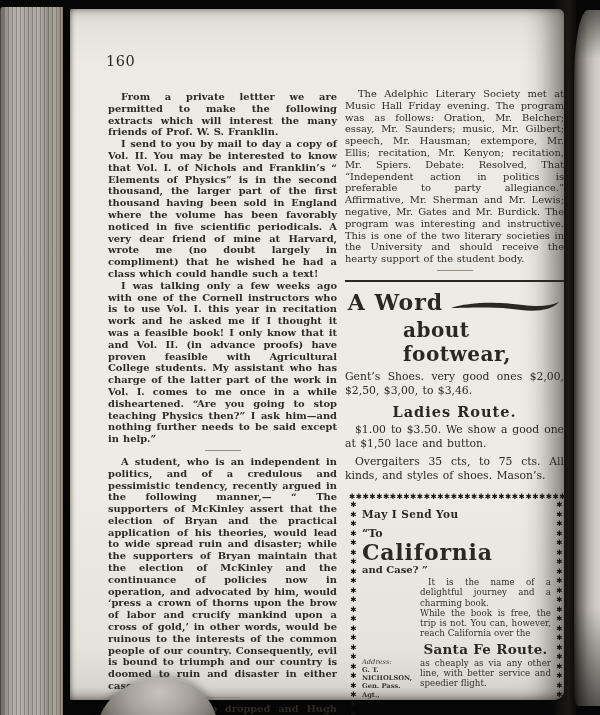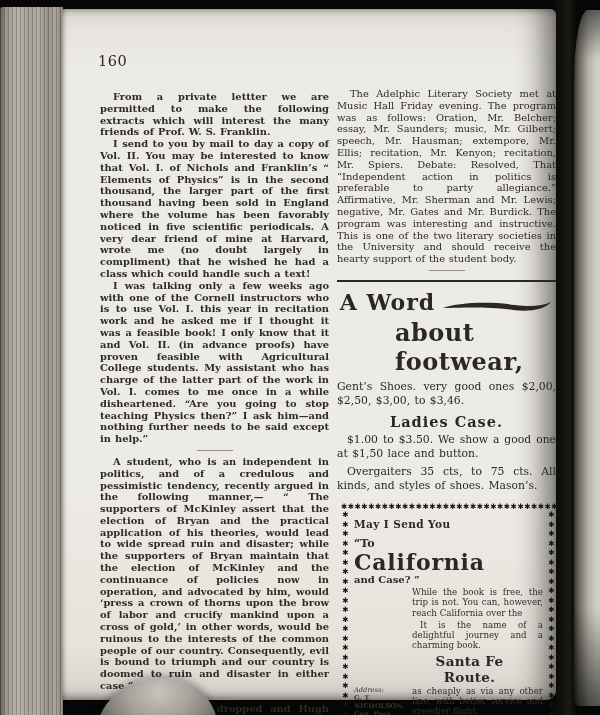--- a/index.html
+++ b/index.html
@@ -7,21 +7,21 @@
          font-family:"DejaVu Serif",serif;color:#2b2823;}
 
   
   .book-edge{position:absolute;left:0;top:7px;width:63px;height:708px;
     background:
       repeating-linear-gradient(90deg, rgba(40,36,30,.28) 0 1px, rgba(246,244,238,.14) 1px 2px, rgba(0,0,0,0) 2px 4px),
       linear-gradient(90deg,#4e4a43 0%,#8d8981 7%,#aaa69e 18%,#b6b2aa 30%,#a39f97 46%,#b1ada5 60%,#938f87 76%,#a7a39b 88%,#857b71 100%);
     border-radius:3px 0 0 0;}
 
   
-  .page{position:absolute;left:62px;top:9px;width:494px;height:691px;
+  .page{position:absolute;left:70px;top:9px;width:494px;height:691px;
     background:linear-gradient(180deg,#e3e0d9 0%,#eceae4 8%,#edebe5 68%,#e6e3dc 92%,#d6d2cb 100%);
     box-shadow:inset -24px 0 28px -12px rgba(18,16,12,.55),
                inset 3px 0 5px -2px rgba(30,27,22,.38),
                inset 0 4px 6px -3px rgba(30,27,22,.3),
                inset 0 -7px 9px -4px rgba(30,27,22,.38);
     border-radius:2px 6px 10px 2px;}
 
   
   .gutter{position:absolute;left:552px;top:0;width:24px;height:715px;
     background:linear-gradient(90deg,rgba(6,6,6,0) 0%,#15130f 45%,#1b1915 70%,#0a0908 100%);}
@@ -48,39 +48,39 @@
   .col-left{position:absolute;left:38px;top:82px;width:229px;font-weight:bold;}
   .col-right{position:absolute;left:275px;top:79px;width:219px;}
   p.body{margin:0;font-size:9.9px;line-height:11.8px;text-align:justify;
     text-indent:13px;word-spacing:.6px;color:#2e2a24;}
   .short-rule{width:36px;height:1px;background:#968e82;margin:5px auto;}
   .col-rule{height:2px;background:#2a2620;margin:9px 0 4px;}
 
   
   .aw1{font-size:22px;font-weight:700;letter-spacing:1px;display:flex;align-items:center;margin-top:2px;justify-content:center;}
   .aw1 .flourish{margin-left:6px;margin-top:6px;flex:0 0 auto;}
-  .aw2{font-size:24px;font-weight:700;letter-spacing:.5px;margin:0 0 4px 58px;}
+  .aw2{font-size:20px;font-weight:700;letter-spacing:.5px;margin:0 0 4px 58px;}
   .fw{margin:3px 0 0;font-size:10.8px;line-height:14.5px;text-align:justify;word-spacing:1px;}
   .fw.indent{text-indent:10px;}
   .fw-sub{margin:4px 0 1px;font-size:14.5px;font-weight:700;text-align:center;letter-spacing:1px;}
 
   
   .sf-box{position:relative;margin:8px 0 0 4px;width:215px;box-sizing:border-box;padding:14px 13px 15px;}
   .orn{position:absolute;overflow:hidden;color:#14120e;font-family:"DejaVu Sans",sans-serif;
     font-size:7.5px;letter-spacing:.5px;line-height:9px;white-space:nowrap;}
   .orn.top{left:0;right:0;top:0;height:9px;}
   .orn.left{left:0;top:8px;bottom:8px;width:9px;writing-mode:vertical-rl;}
   .orn.right{right:0;top:8px;bottom:8px;width:9px;writing-mode:vertical-rl;}
   .sf-h1{font-size:10.5px;font-weight:700;letter-spacing:.4px;margin-top:2px;}
   .sf-h2{font-size:11px;font-weight:700;margin-top:7px;}
   .sf-h3{font-size:22px;font-weight:700;letter-spacing:.8px;line-height:24px;}
   .sf-h4{font-size:10px;font-weight:700;margin-bottom:2px;}
   .sf-b{font-size:8.7px;line-height:10.3px;text-align:justify;margin:0 0 0 58px;color:#33302a;}
   .sf-b.first{text-indent:8px;margin-top:2px;}
-  .sf-route{font-size:13.5px;font-weight:700;margin:2px 16px 1px 58px;text-align:center;letter-spacing:.3px;}
+  .sf-route{font-size:13.5px;font-weight:700;margin:2px 0 1px 58px;text-align:center;letter-spacing:.3px;}
   .sf-bottom{display:flex;align-items:flex-start;}
   .sf-addr{width:50px;font-size:6.7px;line-height:8.2px;font-weight:700;color:#39352e;}
   .sf-addr .lbl{font-style:italic;font-weight:400;display:block;}
   .sf-bcol{flex:1;margin-left:8px;}
   .sf-bcol p{margin:0;font-size:8.7px;line-height:10.3px;text-align:justify;color:#33302a;}
 </style>
 </head>
 <body>
 
 <div class="scene">
@@ -114,38 +114,38 @@
         <div class="aw1">
           <span>A Word</span>
           <span class="flourish">
             <svg width="112" height="13" viewBox="0 0 112 13">
                 <path d="M2 8 C 17 3, 45 1, 74 5 C 90 7, 101 6, 110 2 C 103 10, 88 12, 72 10 C 45 6, 17 8, 2 8 Z" fill="#2b2823"></path>
               </svg>
           </span>
         </div>
         <div class="aw2">about footwear,</div>
         <p class="fw">Gent’s Shoes.  very good ones $2,00, $2,50, $3,00, to $3,46.</p>
-        <div class="fw-sub">Ladies Case.</div>
+        <div class="fw-sub">Ladies Route.</div>
         <p class="fw indent">$1.00 to $3.50.   We show a good one at $1,50 lace and button.</p>
         <p class="fw indent">Overgaiters 35 cts, to 75 cts.   All kinds, and styles of shoes.   Mason’s.</p>
       </div>
 
       <div class="sf-box">
         <div class="orn top">✱✱✱✱✱✱✱✱✱✱✱✱✱✱✱✱✱✱✱✱✱✱✱✱✱✱✱✱✱✱✱✱✱✱✱✱✱✱✱✱✱✱✱✱✱✱✱✱✱✱✱✱✱✱✱✱✱✱✱✱</div>
 
         <div class="orn left">✱✱✱✱✱✱✱✱✱✱✱✱✱✱✱✱✱✱✱✱✱✱✱✱✱✱✱✱✱✱✱✱✱✱✱✱✱✱✱✱</div>
         <div class="orn right">✱✱✱✱✱✱✱✱✱✱✱✱✱✱✱✱✱✱✱✱✱✱✱✱✱✱✱✱✱✱✱✱✱✱✱✱✱✱✱✱</div>
 
         <div class="sf-h1">May I Send You</div>
         <div class="sf-h2">“To</div>
         <div class="sf-h3">California</div>
         <div class="sf-h4">and Case? ”</div>
 
+        <p class="sf-b first">It is the name of a delightful journey and a charming book.</p>
         <p class="sf-b">While the book is free, the trip is not.  You can, however, reach California over the</p>
-        <p class="sf-b first">It is the name of a delightful journey and a charming book.</p>
         <div class="sf-route">Santa Fe Route.</div>
 
         <div class="sf-bottom">
           <div class="sf-addr">
             <span class="lbl">Address:</span>
             <span>G. T. NICHOLSON,</span><br>
             <span>Gen. Pass. Agt.,</span><br>
             <br>
             <br>
             

